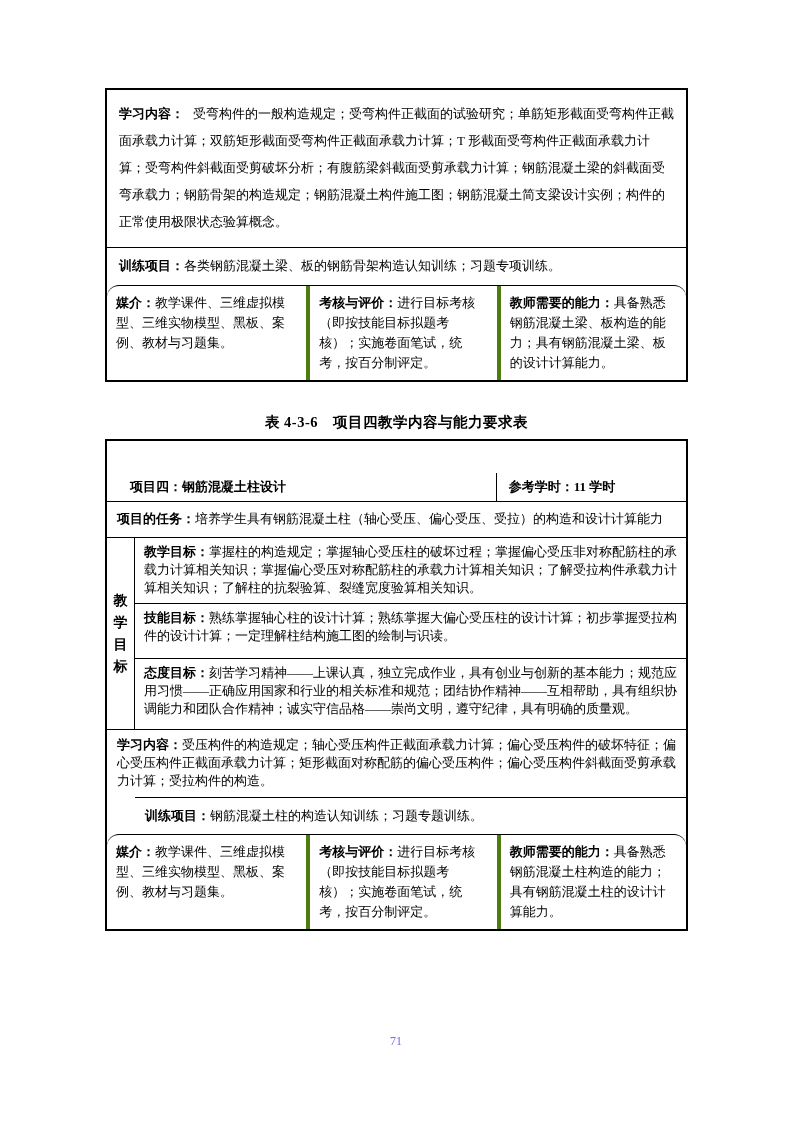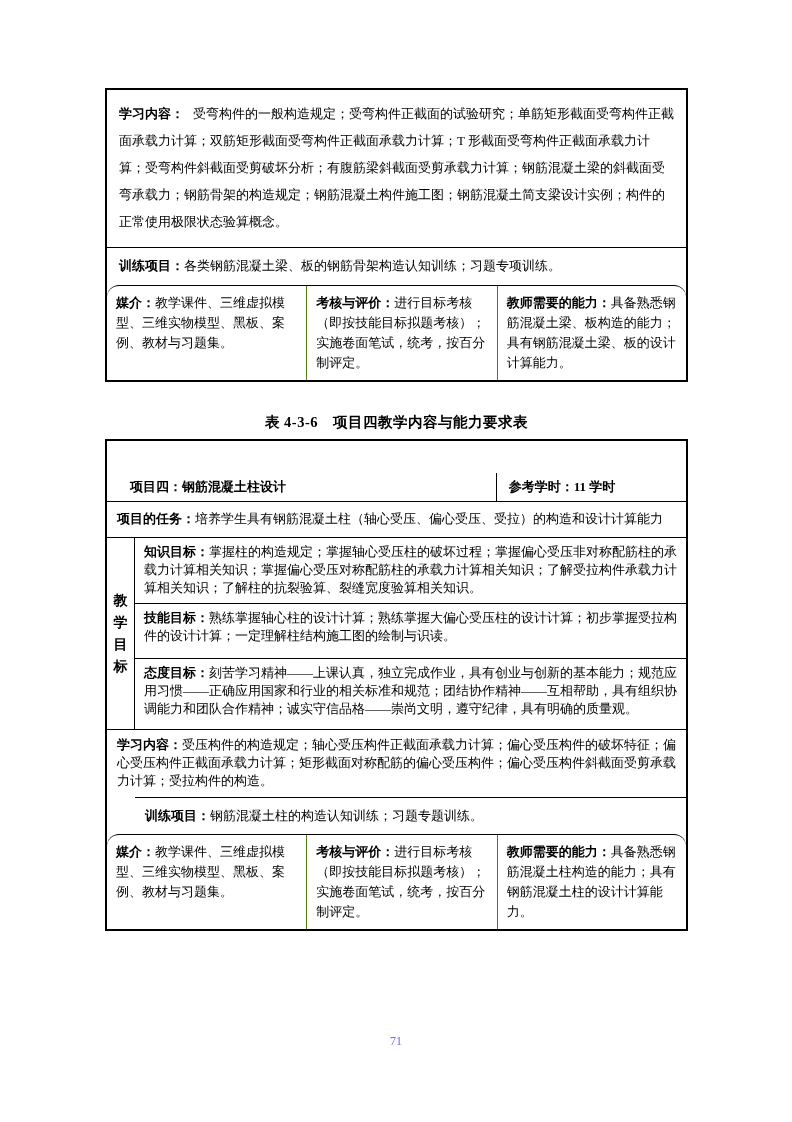--- a/index.html
+++ b/index.html
@@ -15,21 +15,21 @@
   }
   .row{box-sizing:border-box;}
   .row + .row{border-top:1px solid #000;}
   .lbl{font-weight:bold;}
   .gap{margin-right:9px;}
   
   .t1-learning{padding:10px 12px 12px 12px;line-height:27px;min-height:117px;}
   .t1-training{padding:8px 12px 9px 12px;min-height:30px;}
   .cols{display:flex;align-items:stretch;border-radius:12px;}
   .col{box-sizing:border-box;padding:7px 9px;line-height:20px;}
-  .col + .col{border-left:1px solid #4d7c0f;}
+  .col + .col{border-left:4px solid #4d7c0f;}
   .c1{width:34.4%;}
   .c2{width:32.9%;}
   .c3{width:32.7%;}
   .t1-cols .col{min-height:88px;}
   .t2-cols .col{min-height:77px;}
   
   .tbl-heading{
     width:583px;text-align:center;font-weight:bold;font-size:14.5px;
     margin:31px 0 7px 0;letter-spacing:0.5px;
   }
@@ -95,21 +95,21 @@
     </div>
     <div class="row t2-task">
       <span class="lbl">项目的任务：</span><span>培养学生具有钢筋混凝土柱（轴心受压、偏心受压、受拉）的构造和设计计算能力</span>
     </div>
     <div class="row goalwrap">
       <div class="goal-side">
         <span>教学目标</span>
       </div>
       <div class="goal-main">
         <div class="goal-cell g-knowledge">
-          <span class="lbl">知识目标：</span><span>掌握柱的构造规定；掌握轴心受压柱的破坏过程；掌握偏心受压非对称配筋柱的承载力计算相关知识；掌握偏心受压对称配筋柱的承载力计算相关知识；了解受拉构件承载力计算相关知识；了解柱的抗裂验算、裂缝宽度验算相关知识。</span>
+          <span class="lbl">教学目标：</span><span>掌握柱的构造规定；掌握轴心受压柱的破坏过程；掌握偏心受压非对称配筋柱的承载力计算相关知识；掌握偏心受压对称配筋柱的承载力计算相关知识；了解受拉构件承载力计算相关知识；了解柱的抗裂验算、裂缝宽度验算相关知识。</span>
         </div>
         <div class="goal-cell g-skill">
           <span class="lbl">技能目标：</span><span>熟练掌握轴心柱的设计计算；熟练掌握大偏心受压柱的设计计算；初步掌握受拉构件的设计计算；一定理解柱结构施工图的绘制与识读。</span>
         </div>
         <div class="goal-cell g-attitude">
           <span class="lbl">态度目标：</span><span>刻苦学习精神——上课认真，独立完成作业，具有创业与创新的基本能力；规范应用习惯——正确应用国家和行业的相关标准和规范；团结协作精神——互相帮助，具有组织协调能力和团队合作精神；诚实守信品格——崇尚文明，遵守纪律，具有明确的质量观。</span>
         </div>
       </div>
     </div>
     <div class="row t2-learning">

